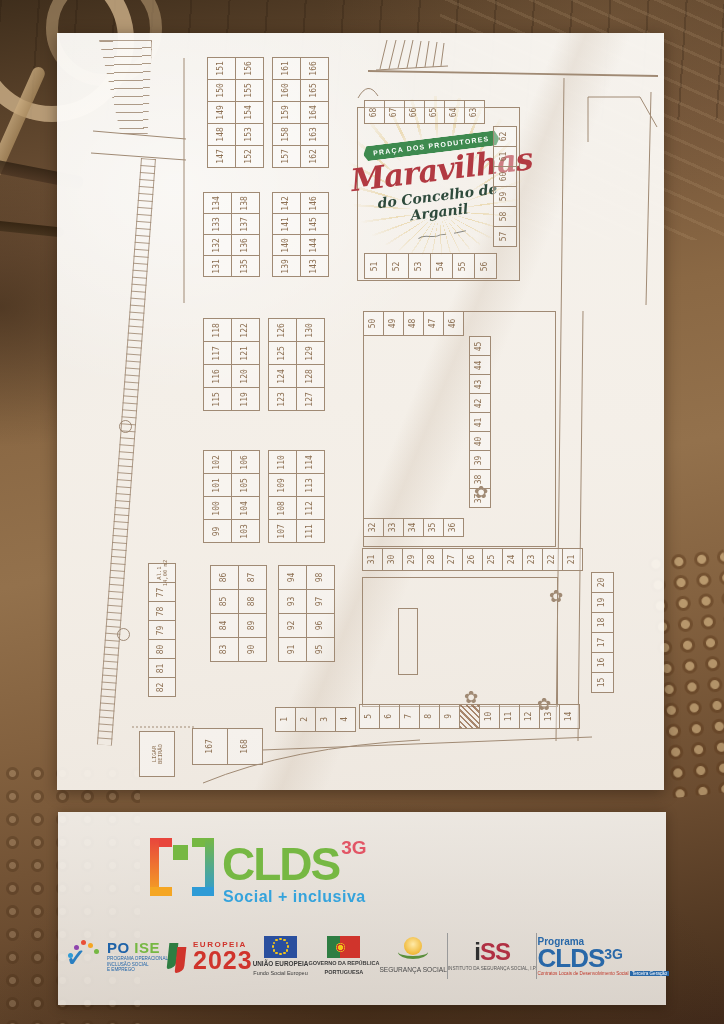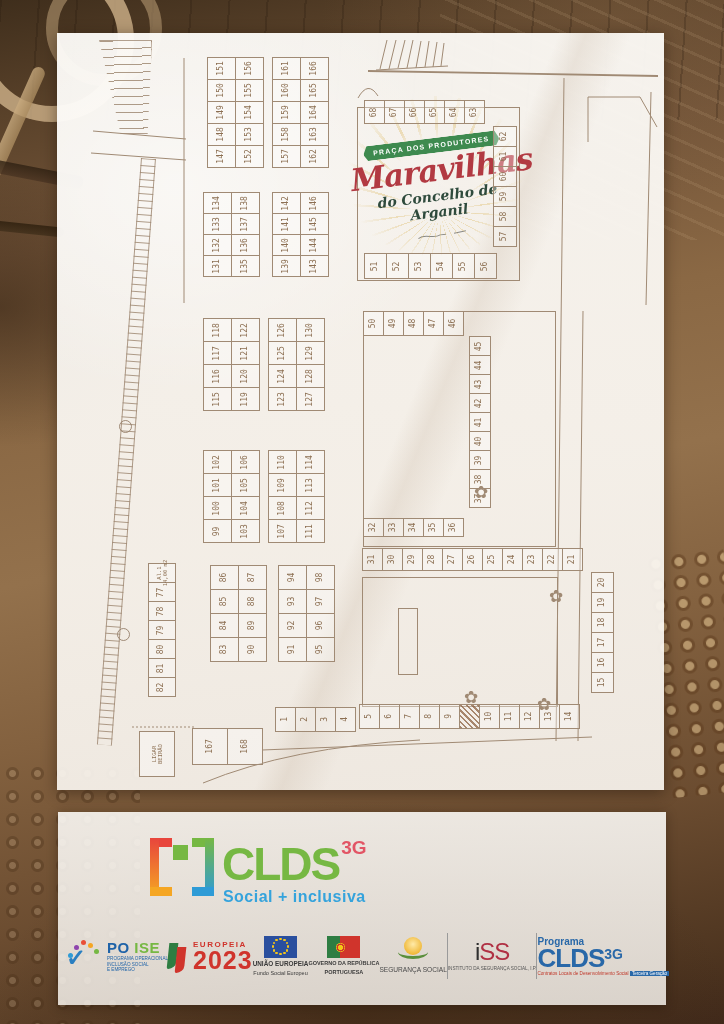--- a/index.html
+++ b/index.html
@@ -90,21 +90,21 @@
   .poise-icon{position:relative;width:36px;height:36px;flex:none;}
   .poise-check{position:absolute;left:0;top:6px;font-size:24px;font-weight:bold;color:#2a7fc1;}
   .poise-dot{position:absolute;width:5px;height:5px;border-radius:50%;}
   .poise-name{font-size:15px;font-weight:bold;letter-spacing:.5px;}
   .p2020-icon{position:relative;width:20px;height:30px;flex:none;}
   .seg-icon{position:relative;width:32px;height:26px;flex:none;}
   .sun{position:absolute;left:7px;top:0;width:18px;height:18px;border-radius:50%;
     background:radial-gradient(circle at 50% 40%, #ffeaa8, #f0b93a 70%, #e8a020);}
   .sun-arc{position:absolute;left:1px;top:8px;width:30px;height:14px;border-radius:50%;
     border-bottom:3px solid #5a8f3c;box-sizing:border-box;}
-  .iss-name{font-size:24px;font-weight:normal;letter-spacing:-1px;line-height:1;}
+  .iss-name{font-size:24px;font-weight:bold;letter-spacing:-1px;line-height:1;}
   .prog-caption{font-size:4.6px;line-height:1.2;margin-top:1px;white-space:nowrap;}
 </style>
 </head>
 <body>
 
 <div id="page">
 
   <div class="decor plank-lines"></div>
   <div class="decor grain"></div>
   <div class="decor rope-ring" style="left:-30px;top:-42px;width:132px;height:132px;border:16px solid rgba(206,177,138,.8);"></div>

